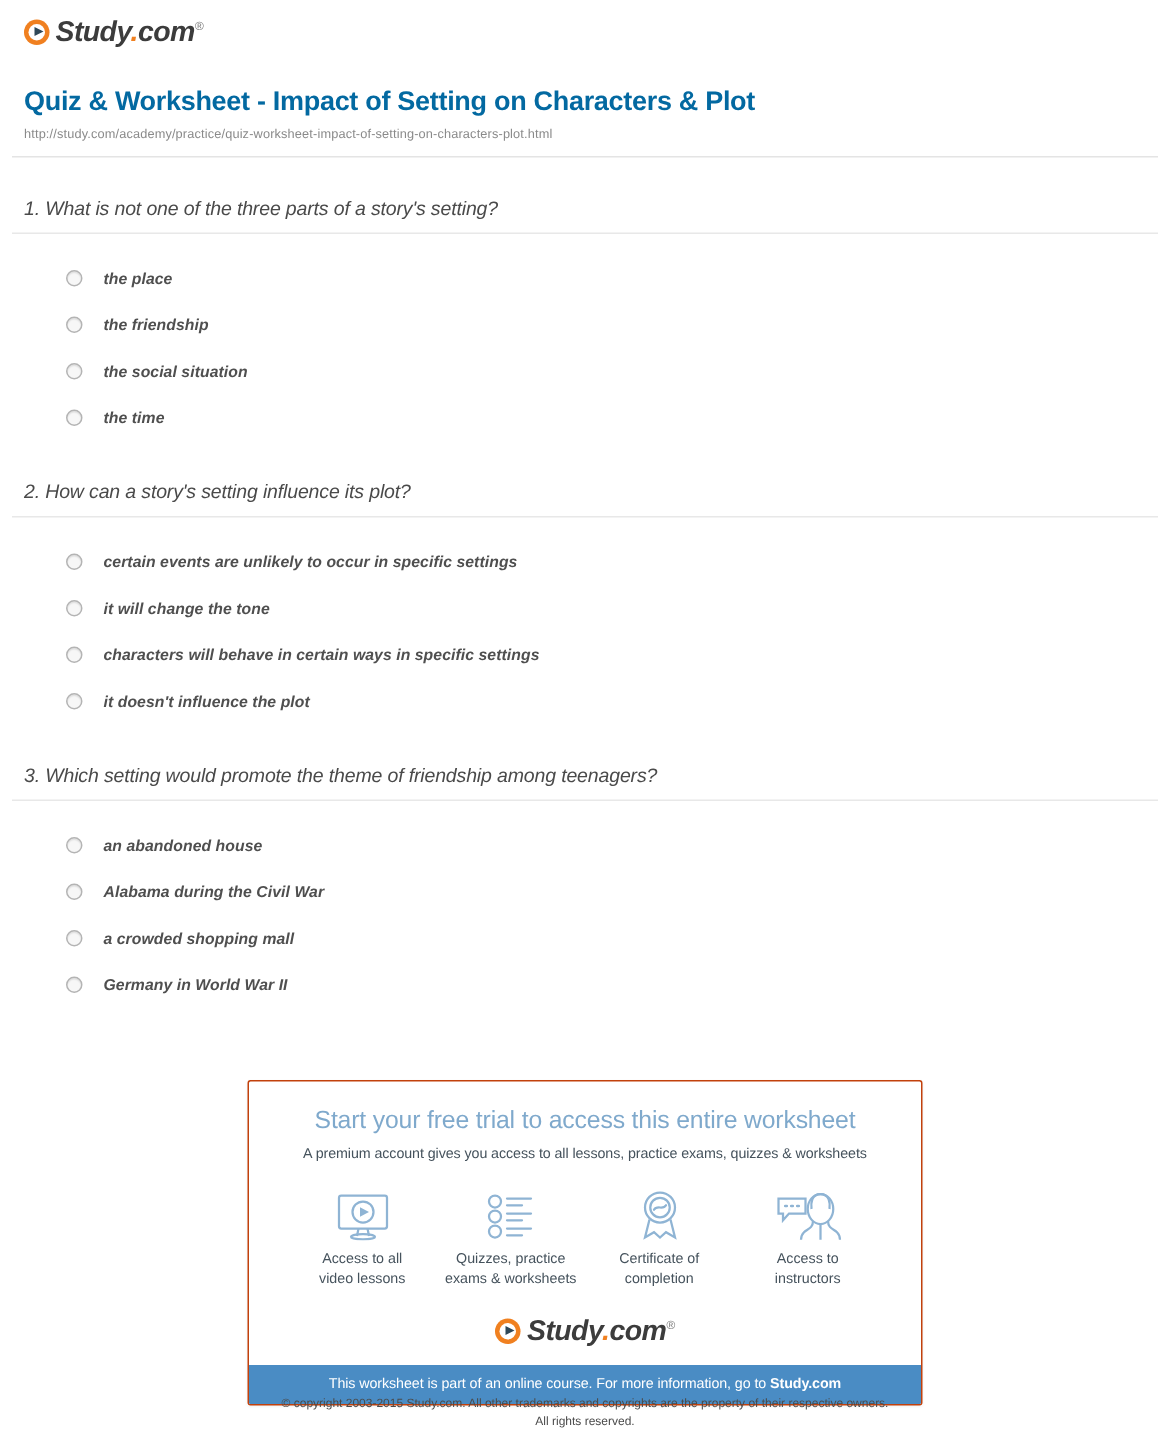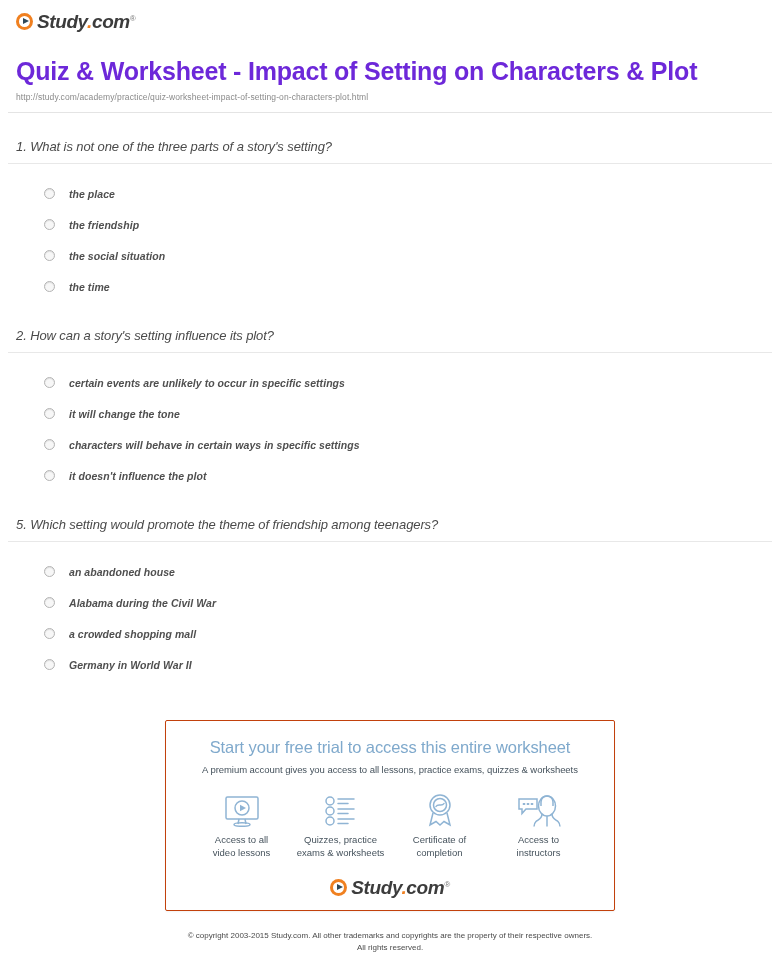--- a/index.html
+++ b/index.html
@@ -70,23 +70,23 @@
     font-size: 8px;
     vertical-align: super;
     color: #777;
     font-weight: 400;
   }
 
   .title-block {
     padding: 26px 16px 0 16px;
   }
   .page-title {
-    font-size: 25px;
+    font-size: 18px;
     font-weight: bold;
-    color: #6d28d9;
+    color: #0369a1;
     margin: 0;
     letter-spacing: -0.2px;
   }
   .page-url {
     font-size: 8.5px;
     color: #8a8a8a;
     margin-top: 6px;
     letter-spacing: 0.1px;
   }
   .rule {
@@ -283,21 +283,21 @@
         <span class="option-label">characters will behave in certain ways in specific settings</span>
       </div>
       <div class="option">
         <span class="radio"></span>
         <span class="option-label">it doesn't influence the plot</span>
       </div>
     </div>
   </div>
 
   <div class="question-block">
-    <div class="question-text">5. Which setting would promote the theme of friendship among teenagers?</div>
+    <div class="question-text">3. Which setting would promote the theme of friendship among teenagers?</div>
     <div class="question-rule"></div>
     <div class="options">
       <div class="option">
         <span class="radio"></span>
         <span class="option-label">an abandoned house</span>
       </div>
       <div class="option">
         <span class="radio"></span>
         <span class="option-label">Alabama during the Civil War</span>
       </div>
@@ -391,20 +391,23 @@
 
     <div class="promo-logo">
       <span class="brand-mark">
         <span class="ring"></span>
           <span class="inner"></span>
           <span class="tri"></span>
       </span>
       <span class="brand-text"><span>Study</span><span class="dot">.</span><span class="dot-com">com</span><span class="brand-tm">®</span></span>
     </div>
 
+    <div class="promo-banner">
+      <span>This worksheet is part of an online course. For more information, go to </span><b>Study.com</b>
+    </div>
 
   </div>
 </div>
 
 <div class="copyright">
   <div>© copyright 2003-2015 Study.com. All other trademarks and copyrights are the property of their respective owners.</div>
   <div>All rights reserved.</div>
 </div>
 
 </body></html>

